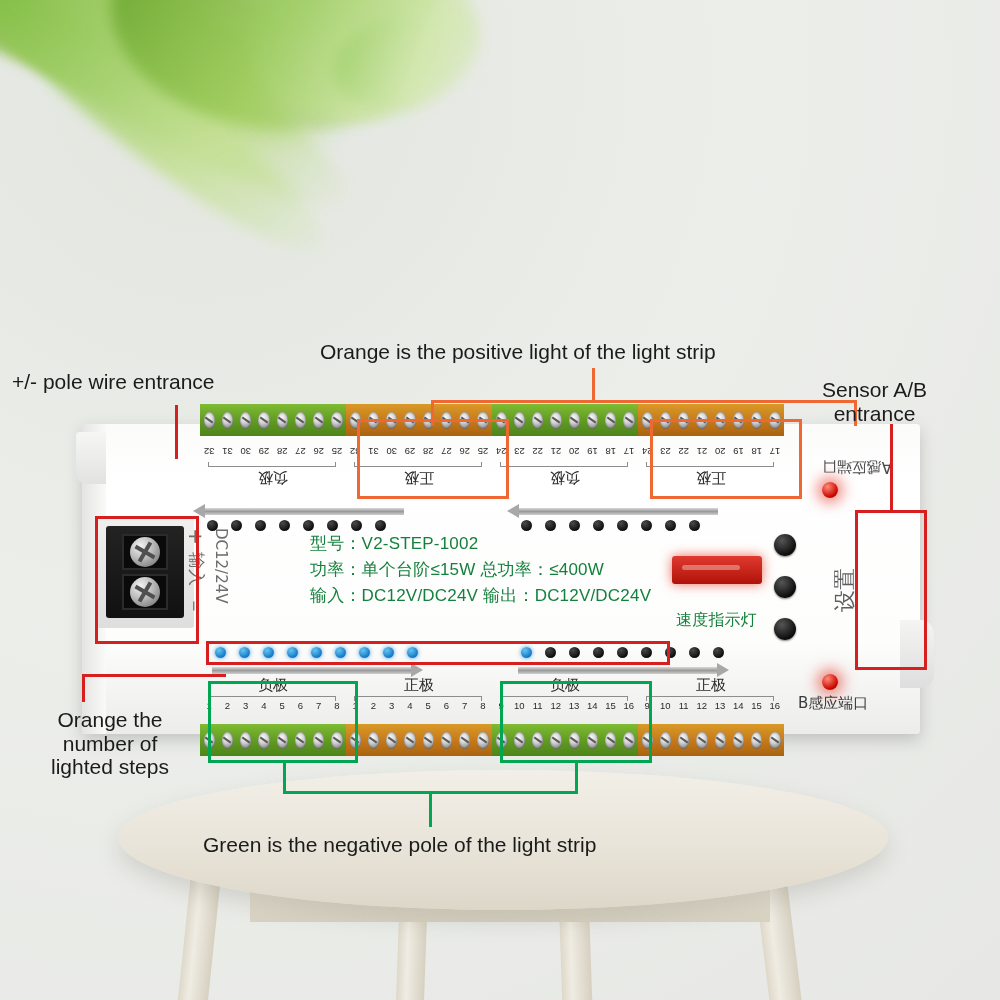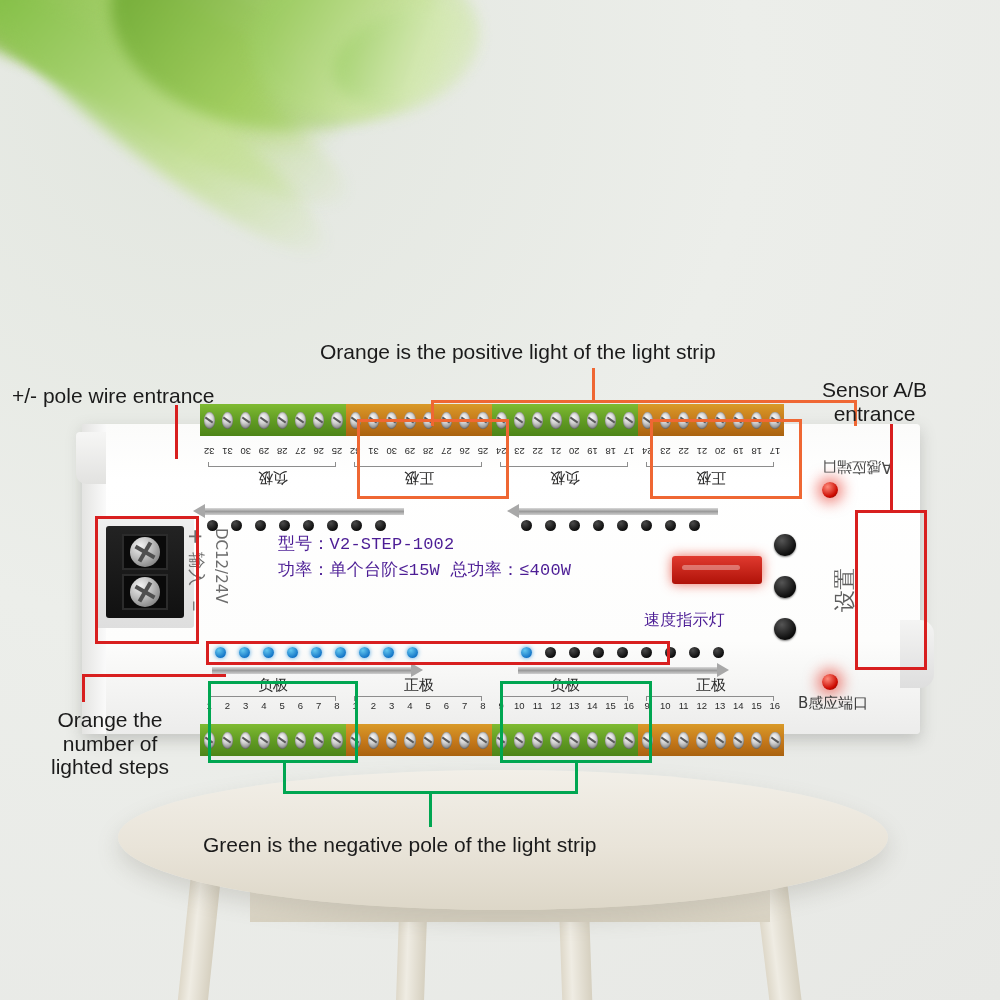--- a/index.html
+++ b/index.html
@@ -135,22 +135,22 @@
     background: linear-gradient(180deg,#d9d9d9,#9b9b9b,#cfcfcf); }
   .arrow .tip {
     position:absolute; top:-4px; width:0; height:0;
     border-top:7.5px solid transparent; border-bottom:7.5px solid transparent;
   }
   .arrow.left .tip { left:-11px; border-right:12px solid #a8a8a8; }
   .arrow.right .tip { right:-11px; border-left:12px solid #a8a8a8; }
 
   
   .spec {
-    position:absolute; font-family:Liberation Mono, monospace;
-    color:#4c1d95; font-size:17px; white-space:nowrap; letter-spacing:.2px;
+    position:absolute; font-family:Liberation Sans, sans-serif;
+    color:#15803d; font-size:17px; white-space:nowrap; letter-spacing:.2px;margin-left:32px;
   }
   .bigbrand {
     position:absolute; font-family:"DejaVu Sans", sans-serif;
     color:#9a9a9a; font-size:27px; white-space:nowrap; letter-spacing:1px;
   }
 
   
   .pwr {
     position:absolute; left:24px; top:102px; width:78px; height:92px;
     background: linear-gradient(180deg,#232323,#111);
@@ -235,21 +235,21 @@
   <div class="leg" style="left:760px;top:838px;width:32px;height:170px;transform:rotate(-7deg);"></div>
   <div class="stool-apron"></div>
   <div class="stool-top"></div>
 </div>
 
 <div id="title">
 </div>
 
 <div class="anno" style="left:320px;top:340px;">Orange is the positive light of the light strip</div>
 
-<div class="anno" style="left:12px;top:384px;">+/- pole wire entrance</div>
+<div class="anno" style="left:12px;top:370px;">+/- pole wire entrance</div>
 
 <div class="anno" style="left:822px;top:378px;text-align:center;">Sensor A/B
 entrance</div>
 
 <div class="anno" style="left:30px;top:708px;text-align:center;width:160px;">Orange the
 number of
 lighted steps</div>
 
 <div class="anno" style="left:203px;top:833px;">Green is the negative pole of the light strip</div>
 
@@ -413,20 +413,21 @@
       </div>
   </div>
 
   <div class="vtext flip" style="left:126px;top:104px;font-size:20px;transform:rotate(90deg);">+</div>
   <div class="vtext flip" style="left:126px;top:128px;font-size:17px;transform:rotate(90deg);">输入</div>
   <div class="vtext flip" style="left:126px;top:172px;font-size:20px;transform:rotate(90deg);">－</div>
   <div class="vtext flip" style="left:148px;top:104px;font-size:15px;transform:rotate(90deg);">DC12/24V</div>
 
   <div class="spec" style="left:196px;top:108px;">型号：V2-STEP-1002</div>
   <div class="spec" style="left:196px;top:134px;text-align:center;">功率：单个台阶≤15W 总功率：≤400W</div>
+  <div class="spec" style="left:196px;top:160px;">输入：DC12V/DC24V  输出：DC12V/DC24V</div>
 
   <div class="redbar"></div>
   <div class="spec" style="left:562px;top:186px;font-size:16px;">速度指示灯</div>
 
   <div class="btn" style="left:692px;top:110px;"></div>
   <div class="btn" style="left:692px;top:152px;"></div>
   <div class="btn" style="left:692px;top:194px;"></div>
   <div class="vtext flip" style="left:748px;top:188px;font-size:22px;color:#5e5e5e;transform:rotate(90deg) scale(-1,-1);">设置</div>
 
   <div class="ledr" style="left:740px;top:58px;"></div>

